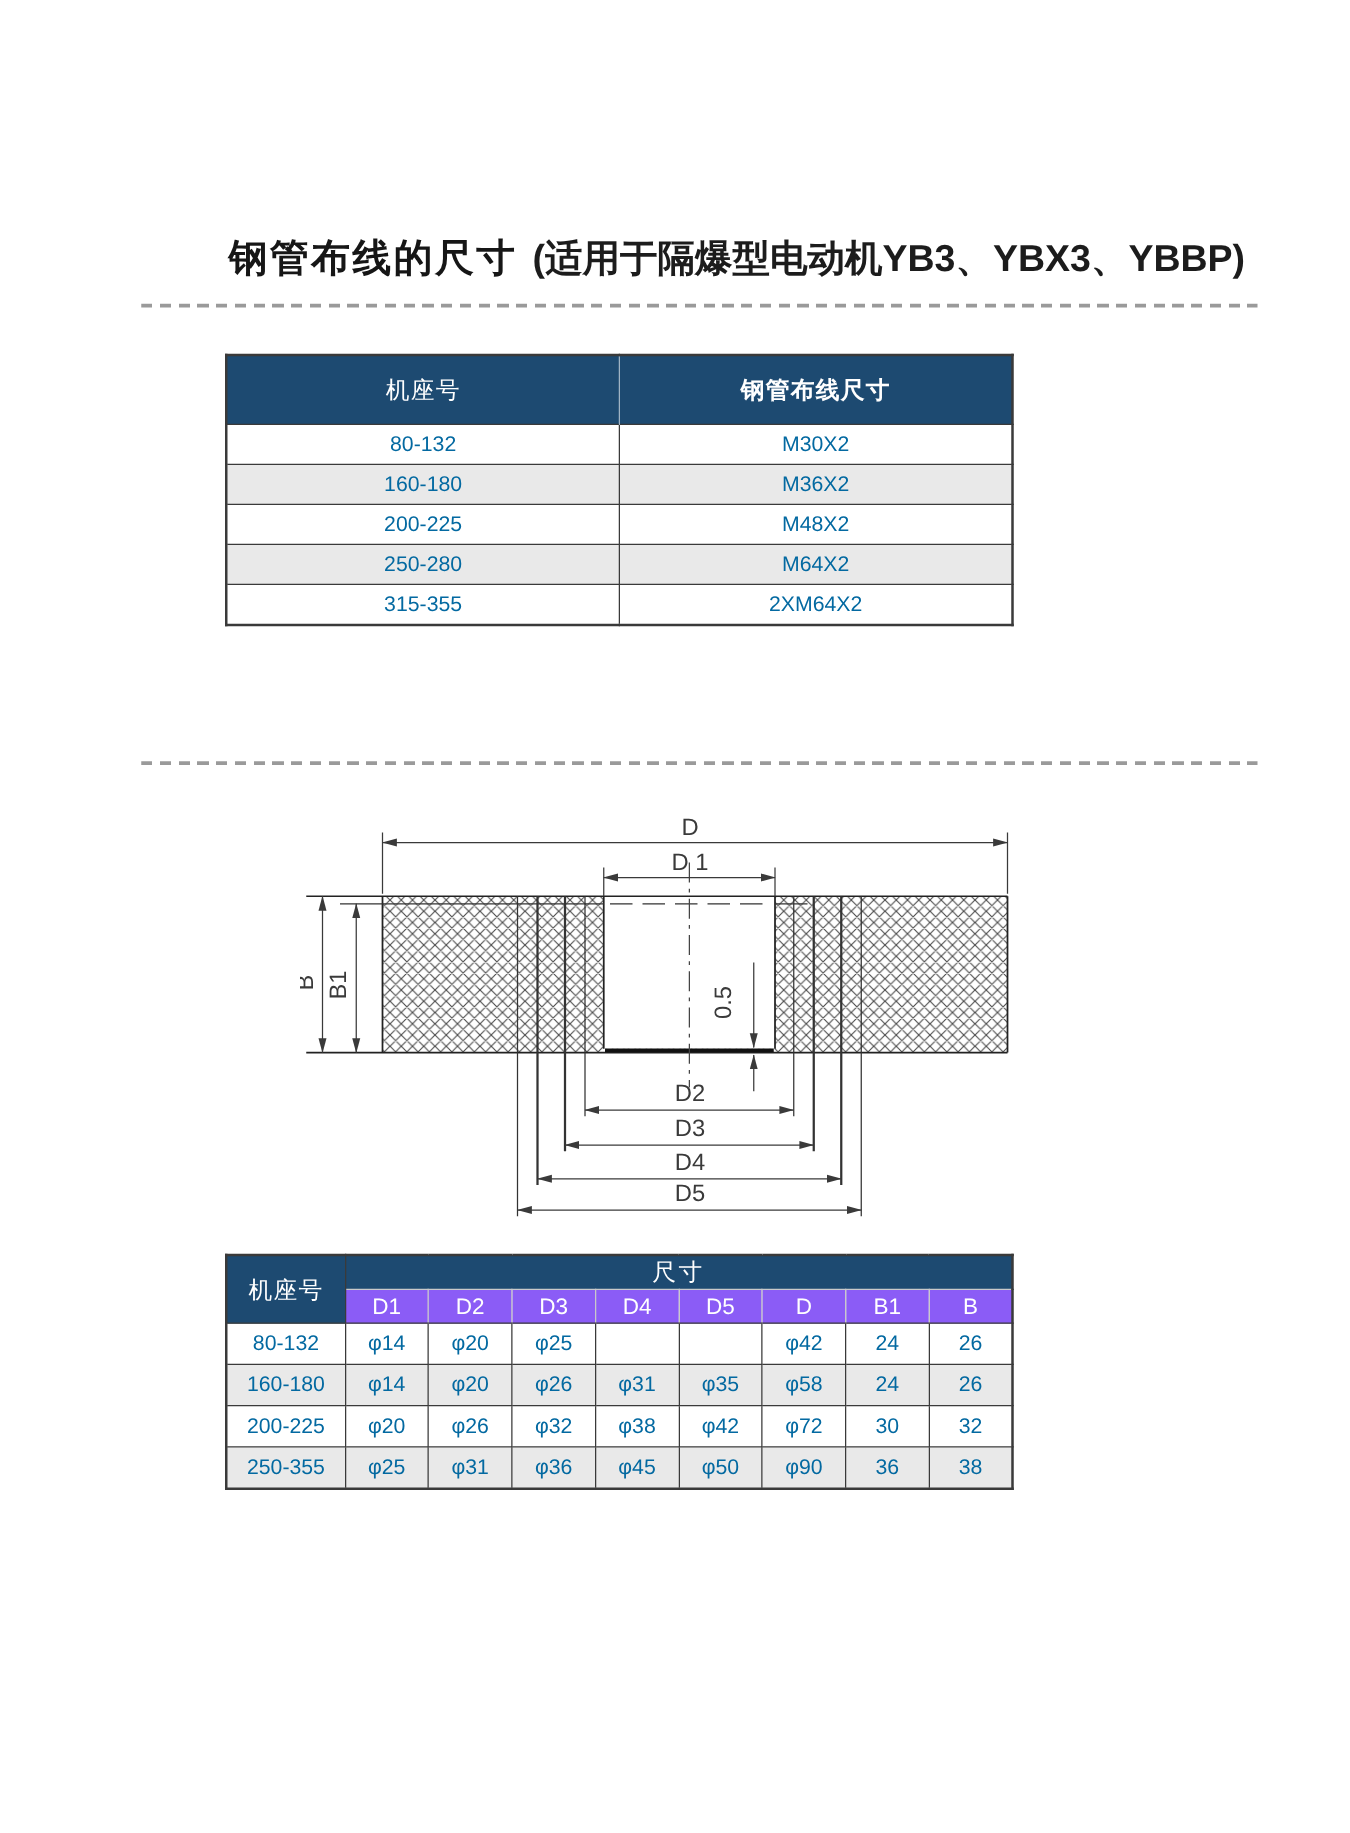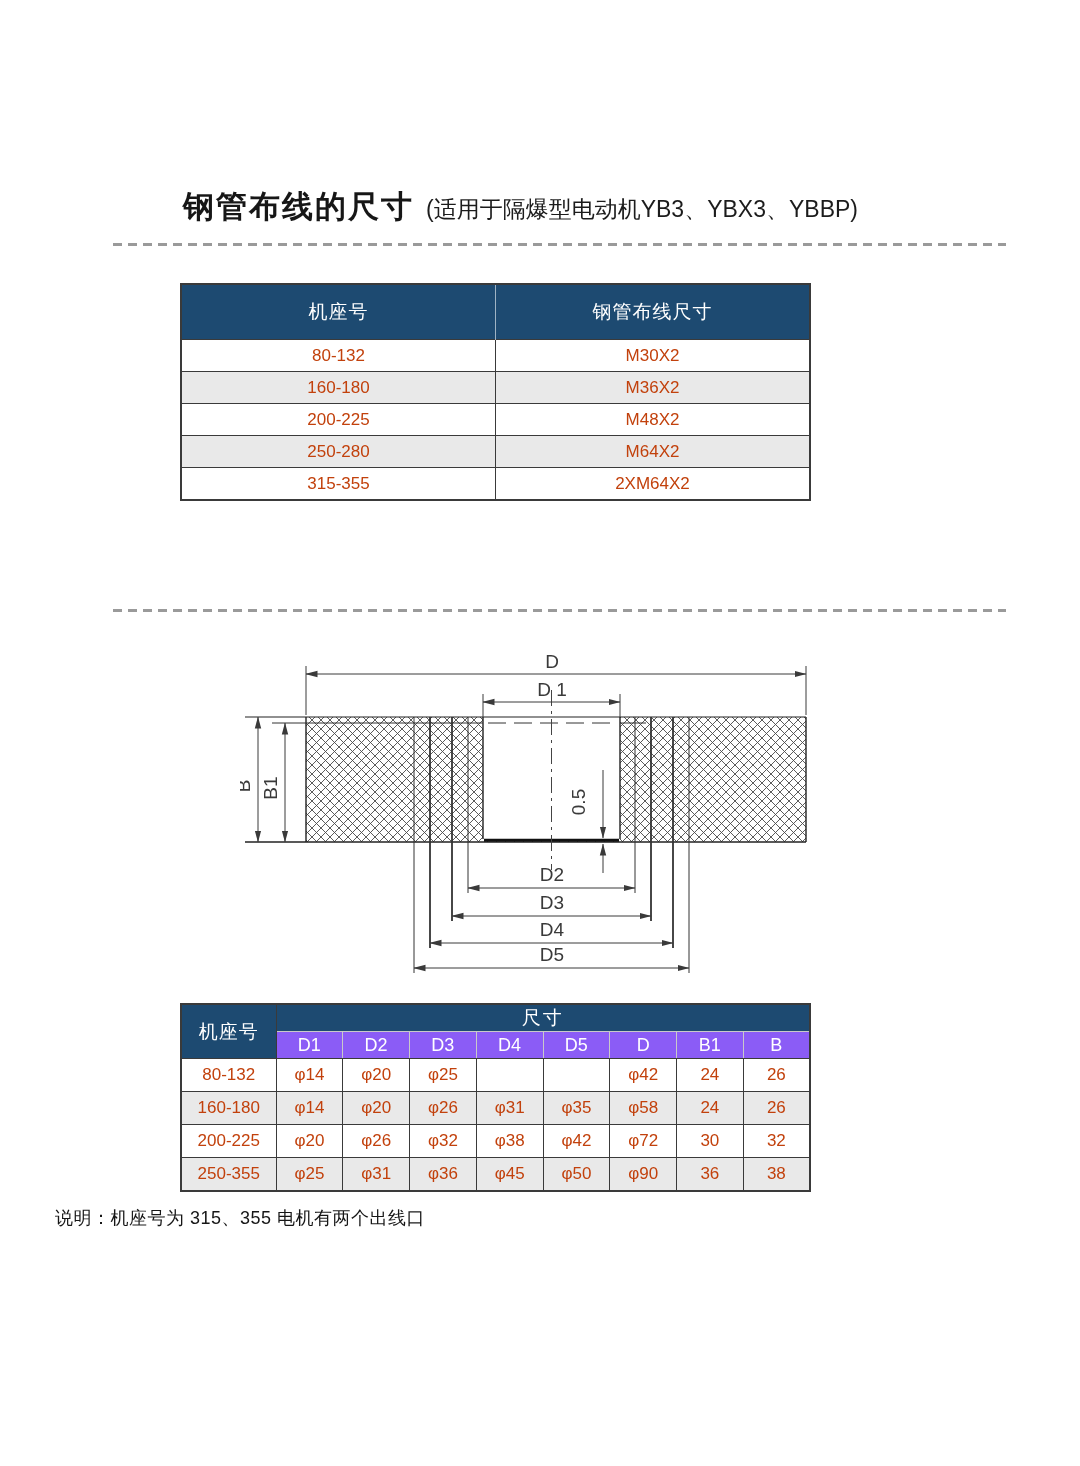--- a/index.html
+++ b/index.html
@@ -1,35 +1,35 @@
 <!DOCTYPE html>
 <html><head>
 <meta charset="utf-8">
 <style>
   html,body{margin:0;padding:0;background:#fff;}
   .page{position:relative;width:1080px;height:1466px;background:#ffffff;overflow:hidden;
         font-family:"Liberation Sans",sans-serif;color:#141414;}
   
   .sec-title{position:absolute;left:137px;display:flex;align-items:baseline;gap:12px;white-space:nowrap;margin-left:46px;}
   .sec-title .main{font-size:31px;font-weight:bold;letter-spacing:2px;color:#161616;}
-  .sec-title .sub{font-size:23px;font-weight:400;color:#1c1c1c;}
+  .sec-title .sub{font-size:30px;font-weight:700;color:#1c1c1c;}
   
   .dash-sep{position:absolute;left:113px;width:893px;height:3px;
             background:repeating-linear-gradient(to right,#9a9a9a 0 9px,transparent 9px 15px);}
   
   table.spec{position:absolute;left:180px;width:631px;border-collapse:collapse;table-layout:fixed;
              border:2px solid #3a3a3a;}
-  table.spec td{border:1px solid #3a3a3a;text-align:center;font-size:17px;color:#c2410c;
+  table.spec td{border:1px solid #3a3a3a;text-align:center;font-size:17px;color:#0369a1;
                 padding:0;background:#ffffff;}
   tr.stripe td{background:#e9e9e9;}
   
   #table1{top:283px;}
   #table1 th{background:#1d4a71;color:#ffffff;font-size:19px;font-weight:normal;height:52px;
              letter-spacing:1px;}
-  #table1 th.split{border-left:1px solid #9fb3c4;}
+  #table1 th.split{border-left:1px solid #9fb3c4;font-weight:bold;}
   #table1 td{height:31px;}
   
   #table2{top:1003px;}
   #table2 th{font-weight:normal;color:#ffffff;padding:0;}
   #table2 th.corner{background:#1d4a71;font-size:19px;letter-spacing:1px;border:1px solid #3a3a3a;}
   #table2 th.group{background:#1d4a71;font-size:19px;height:26px;letter-spacing:2px;border:1px solid #3a3a3a;border-bottom:1px solid #c9c9c9;text-align:center;}
   #table2 th.subh{background:#8b5cf6;font-size:18px;height:26px;border:1px solid #c9c9c9;border-bottom:1px solid #3a3a3a;}
   #table2 td{height:32px;}
   
   .note{position:absolute;left:55px;top:1206px;font-size:18px;color:#161616;letter-spacing:0.5px;}
@@ -235,15 +235,14 @@
         <td>φ36</td>
         <td>φ45</td>
         <td>φ50</td>
         <td>φ90</td>
         <td>36</td>
         <td>38</td>
       </tr>
     </tbody>
   </table>
 
-  <div class="note">说明：机座号为 315、355 电机有两个出线口</div>
 
 </div>
 
 </body></html>

